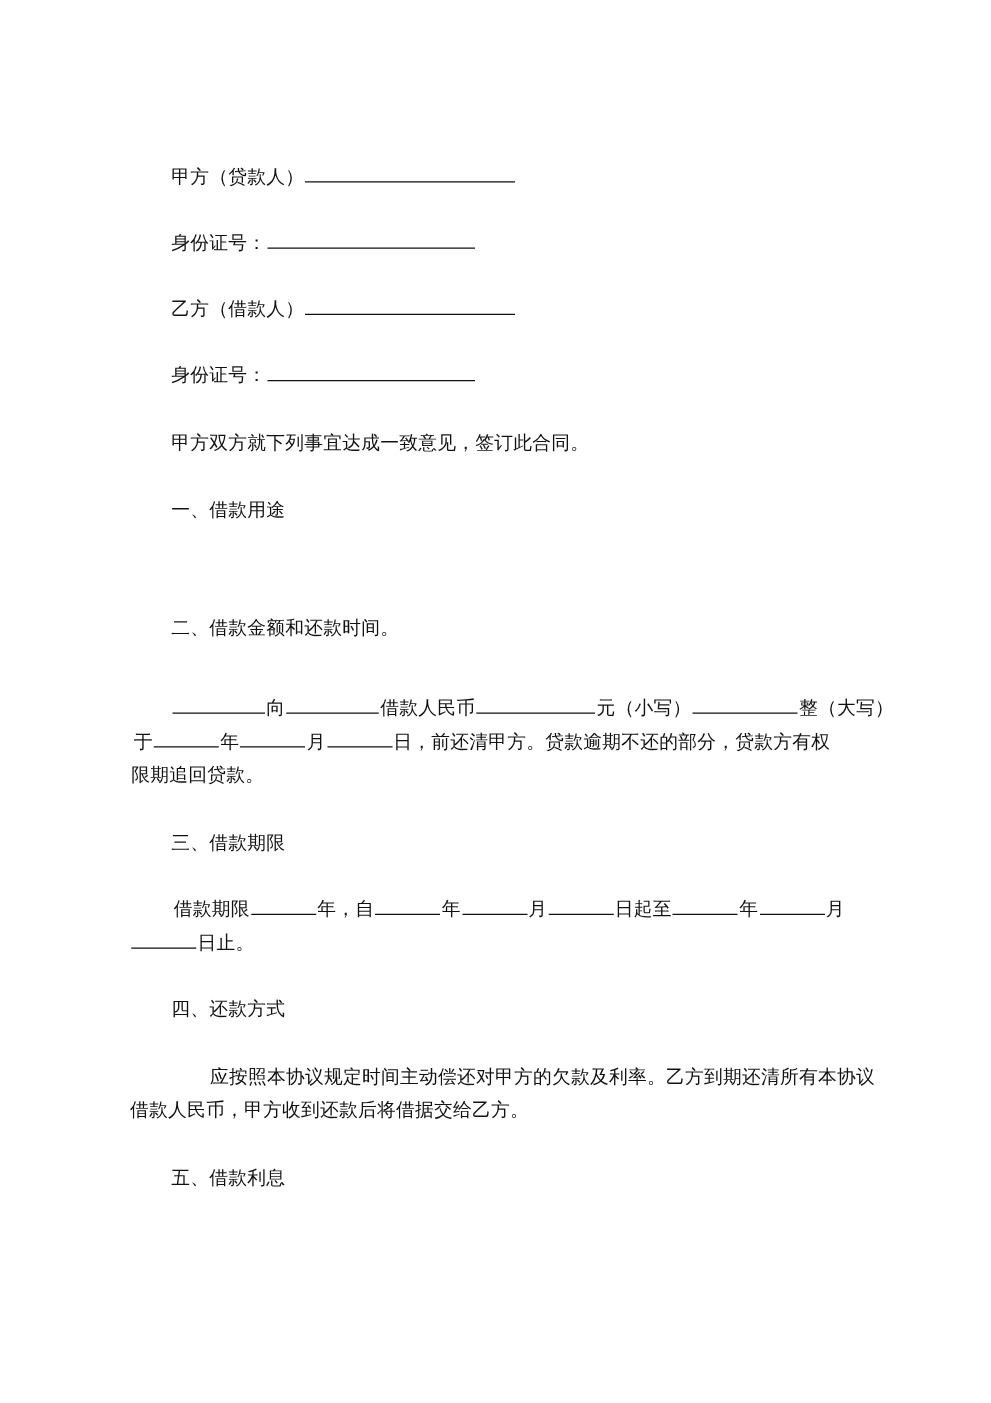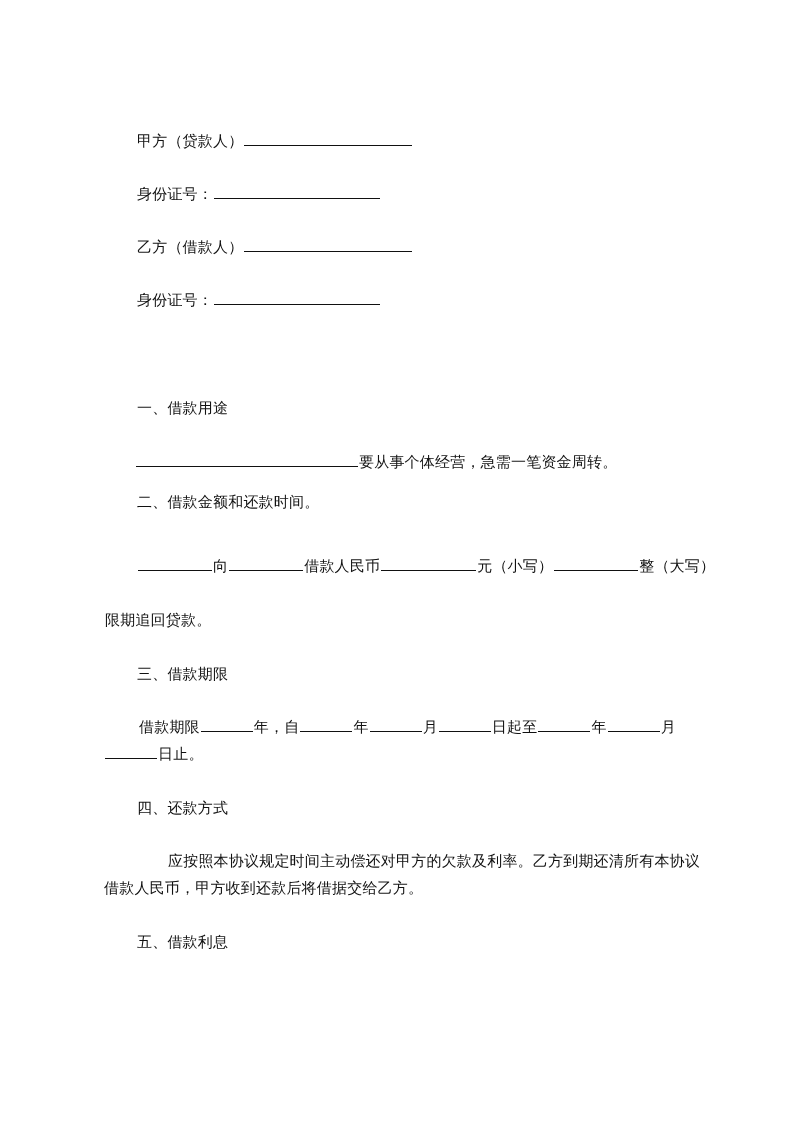--- a/index.html
+++ b/index.html
@@ -30,33 +30,34 @@
   </div>
 
   <div class="line" style="left:137px; top:237px;">
     <span>乙方（借款人）</span><span class="blank b168"></span>
   </div>
 
   <div class="line" style="left:137px; top:290px;">
     <span>身份证号：</span><span class="blank b166"></span>
   </div>
 
+  <div class="line" style="left:137px; top:344px;">甲方双方就下列事宜达成一致意见，签订此合同。</div>
 
   <div class="line" style="left:137px; top:398px;">一、借款用途</div>
 
-  <div class="line" style="left:135px; top:452px;">
-    <span class="blank b222"></span><span>要从事个体经营，急需一笔资金周转。</span>
-  </div>
 
   <div class="line" style="left:137px; top:492px;">二、借款金额和还款时间。</div>
 
   <div class="line" style="left:137px; top:556px;">
     <span class="blank b76"></span><span>向</span><span class="blank b76"></span><span>借款人民币</span><span class="blank b95"></span><span>元（小写）</span><span class="blank b84"></span><span>整（大写）</span>
   </div>
 
+  <div class="line" style="left:107px; top:583px;">
+    <span>于</span><span class="blank b52"></span><span>年</span><span class="blank b52"></span><span>月</span><span class="blank b52"></span><span>日，前还清甲方。贷款逾期不还的部分，贷款方有权</span>
+  </div>
 
   <div class="line" style="left:105px; top:610px;">限期追回贷款。</div>
 
   <div class="line" style="left:137px; top:664px;">三、借款期限</div>
 
   <div class="line" style="left:139px; top:717px;">
     <span>借款期限</span><span class="blank b52"></span><span>年，自</span><span class="blank b52"></span><span>年</span><span class="blank b52"></span><span>月</span><span class="blank b52"></span><span>日起至</span><span class="blank b52"></span><span>年</span><span class="blank b52"></span><span>月</span>
   </div>
 
   <div class="line" style="left:104px; top:744px;">

